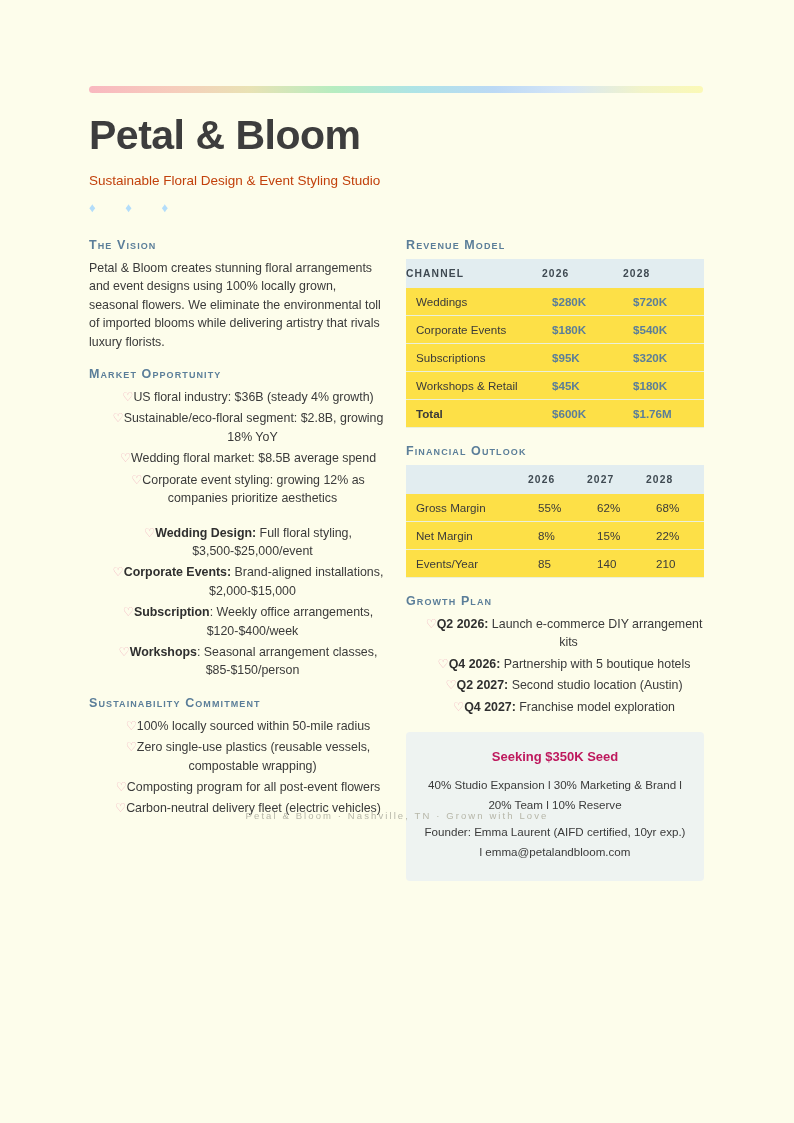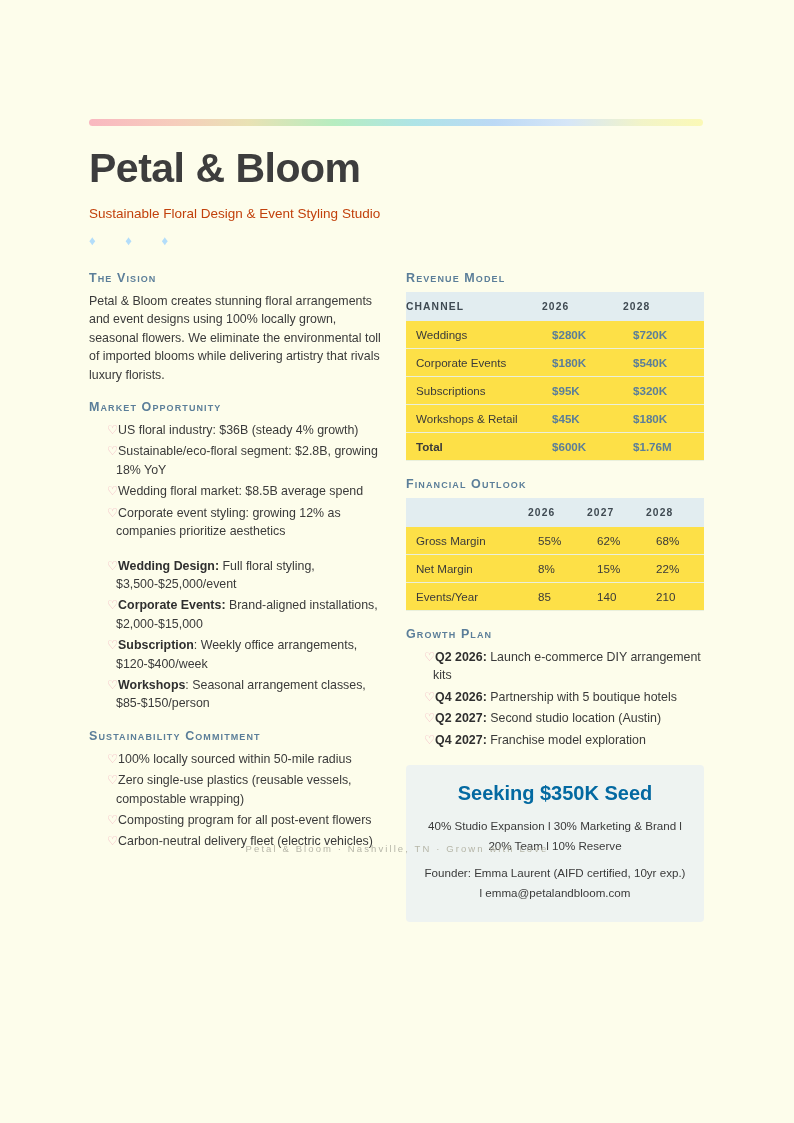--- a/index.html
+++ b/index.html
@@ -13,21 +13,20 @@
     font-family: "Liberation Sans", sans-serif;
     color: #333333;
     overflow: hidden;
   }
   .page {
     position: relative;
     width: 794px;
     height: 921px;
     box-sizing: border-box;
     padding: 86px 90px 0 89px;
-    margin-top: 33px;
   }
 
   
   .accent-bar {
     height: 7px;
     width: 614px;
     border-radius: 4px;
     background: linear-gradient(90deg,
         #f9b8c0 0%,
         #f6cdbc 14%,
@@ -93,20 +92,21 @@
     padding: 0;
   }
   ul.bullets li {
     position: relative;
     font-size: 12.4px;
     line-height: 18.4px;
     color: #3a3a3a;
     padding-left: 27px;
     margin-bottom: 3px;
     text-indent: -9px;
+    text-align: center;
   }
   ul.bullets li .heart {
     color: #f1b6c1;
     font-size: 12.4px;
   }
   ul.bullets li b { color: #2f2f2f; }
 
   
   table.data {
     width: 298px;
@@ -148,23 +148,23 @@
   
   .callout {
     background: #eef3f1;
     border-radius: 4px;
     padding: 17px 18px 19px 18px;
     text-align: center;
     margin-top: 16px;
   }
   .callout h3 {
     margin: 0 0 11px 0;
-    font-size: 20px;
-    font-weight: bold;
-    color: #0369a1;
+    font-size: 13px;
+    font-weight: bold;
+    color: #be185d;
   }
   .callout p {
     margin: 0 0 7px 0;
     font-size: 11.6px;
     line-height: 20px;
     color: #3a3a3a;
   }
   .callout p:last-child { margin-bottom: 0; }
 
   

